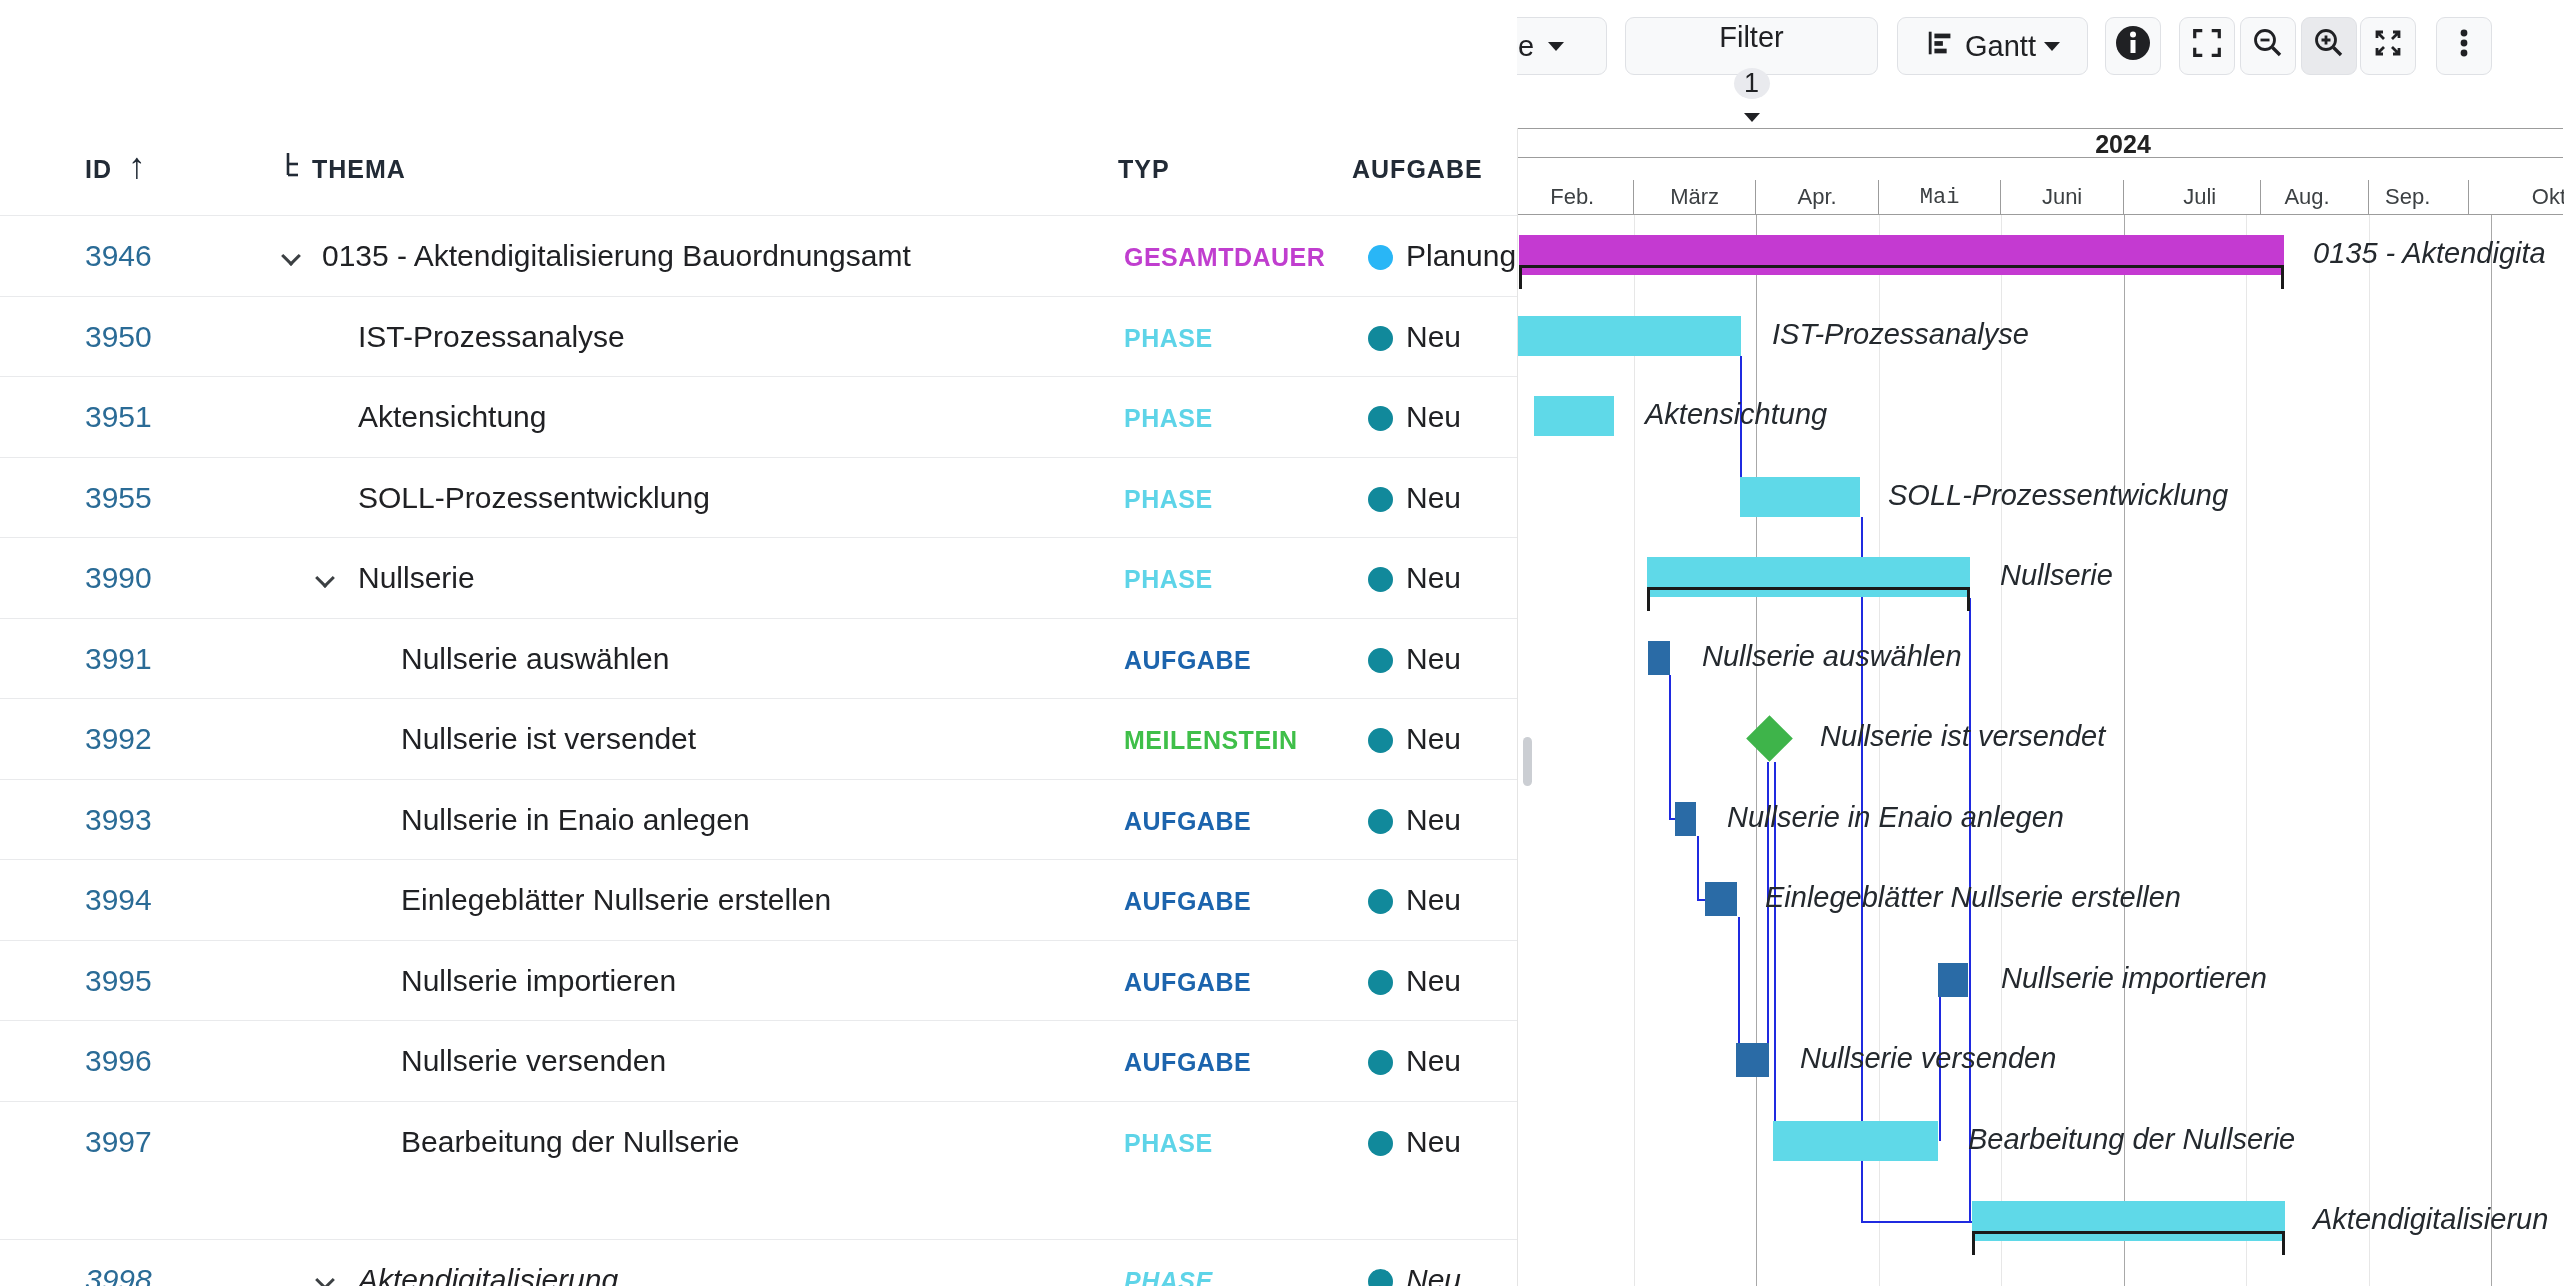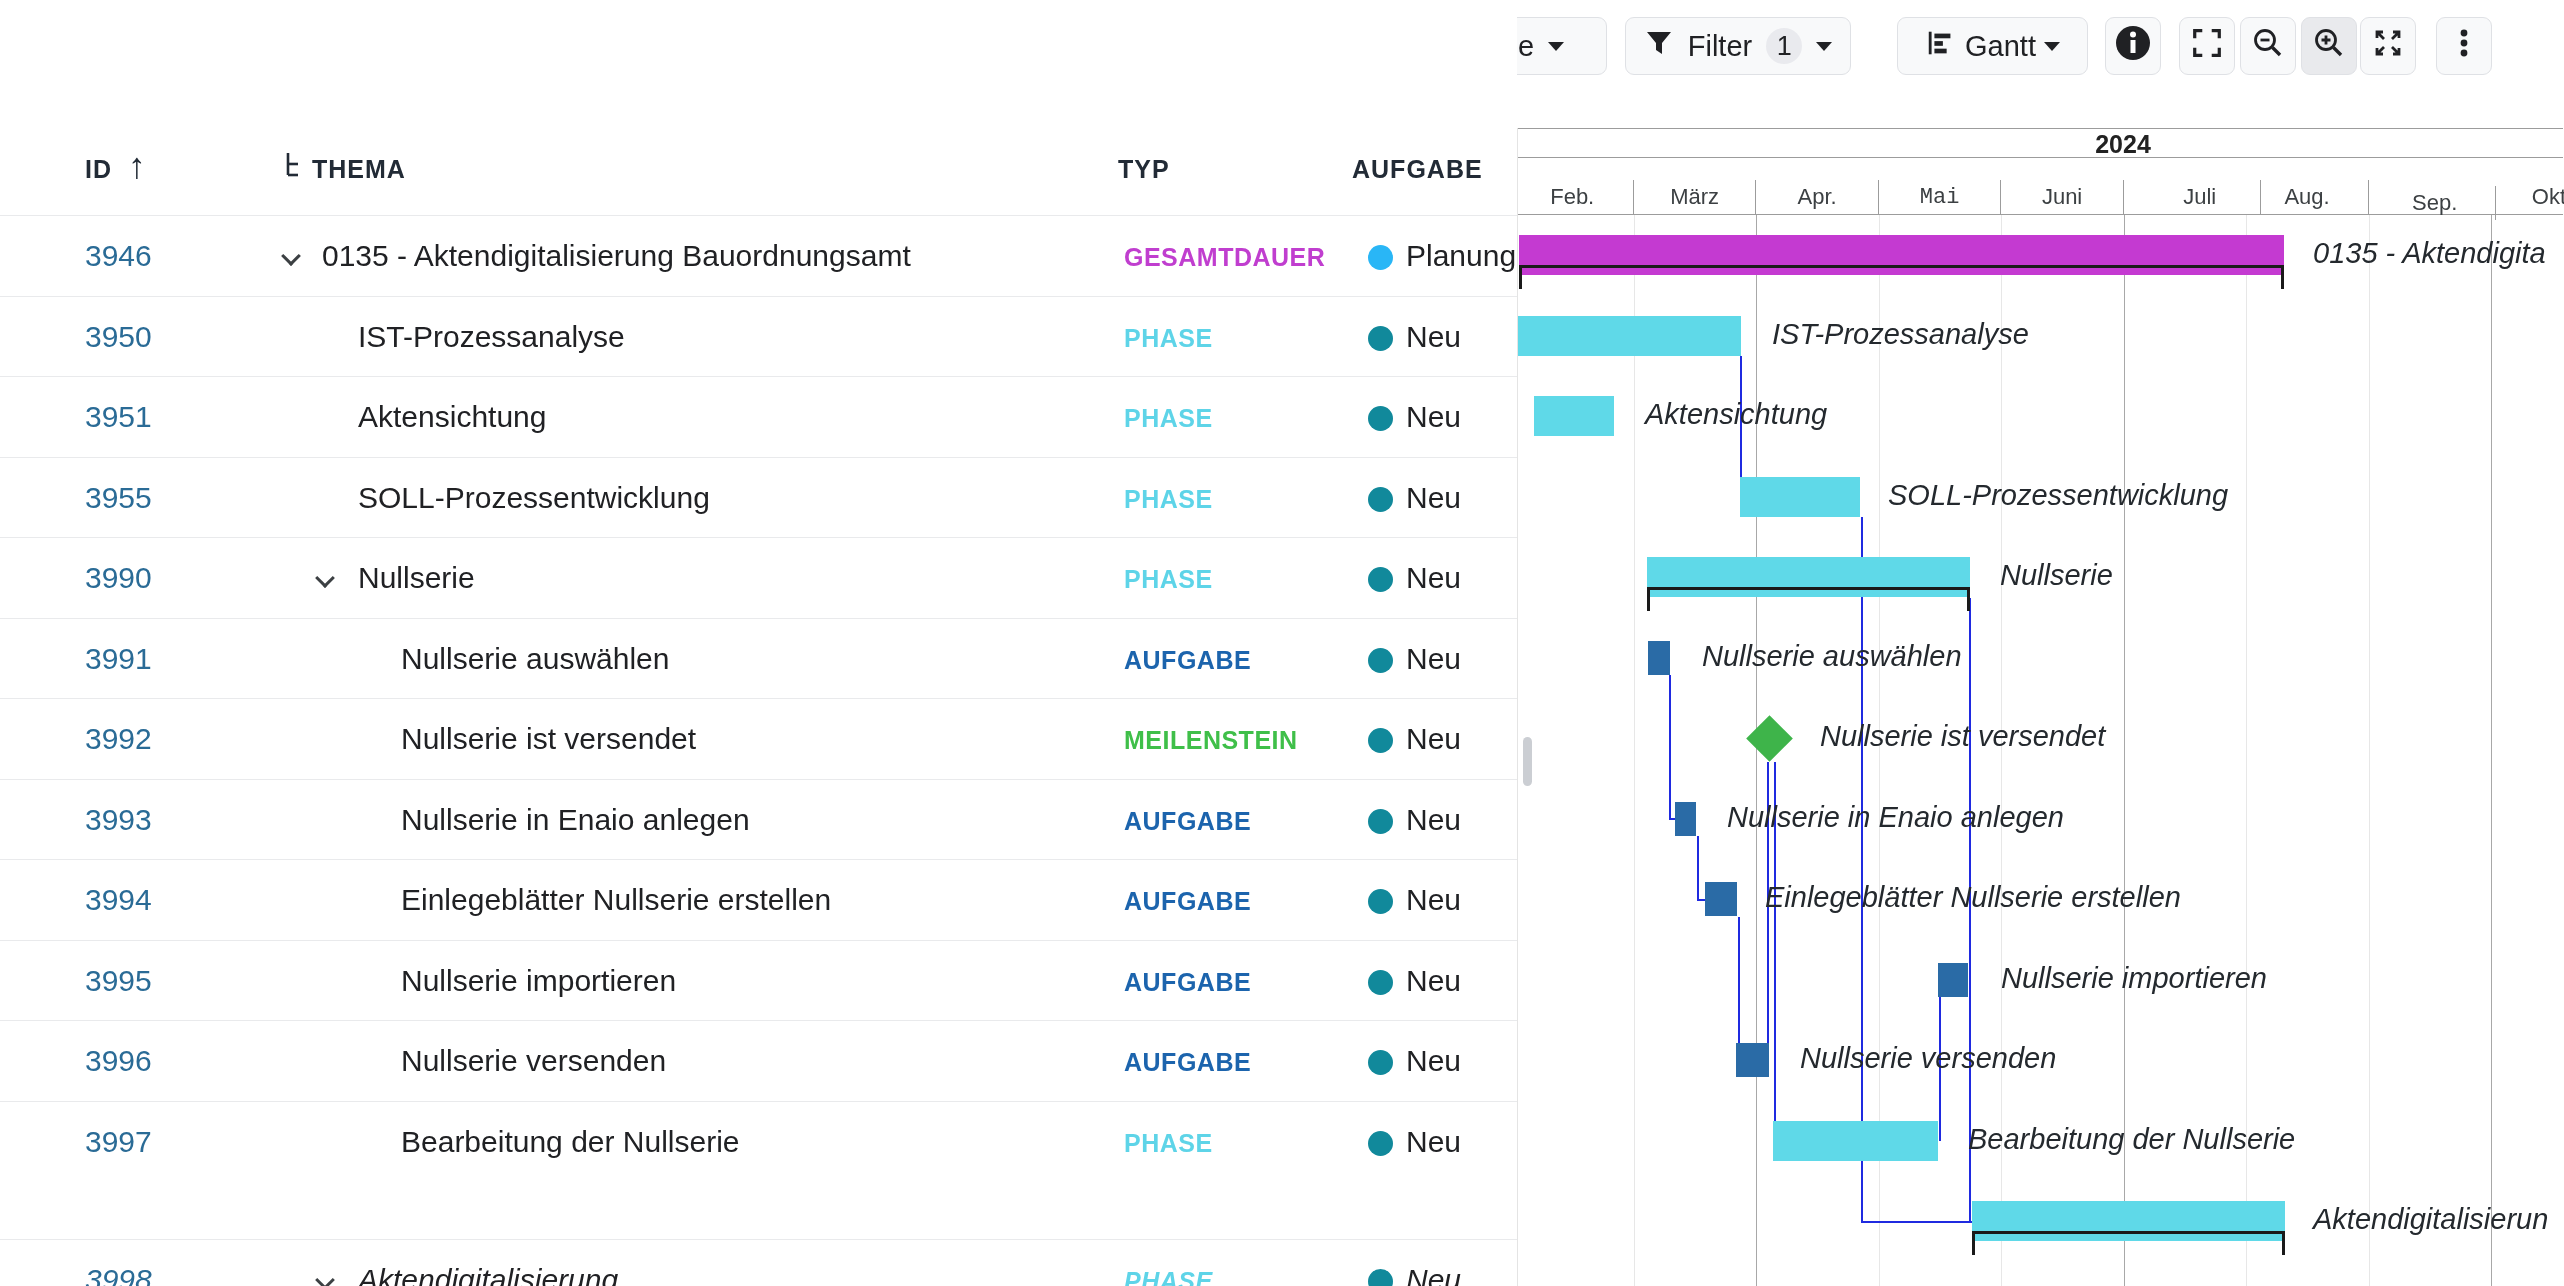--- a/index.html
+++ b/index.html
@@ -94,21 +94,21 @@
           <circle cx="6" cy="20" r="1.8" fill="#202124"></circle>
             <circle cx="6" cy="27" r="1.8" fill="#202124"></circle>
           <circle cx="20" cy="16" r="9" fill="none" stroke="#202124" stroke-width="2.6"></circle>
           <path d="M20 10.5 V16 L24 18.5" fill="none" stroke="#202124" stroke-width="2.4"></path>
         </svg>
       </span>
       <span>Grundlinie</span>
       <span class="caret"></span>
     </div>
 
-    <div class="btn" style="left:1625px;width:226px;">
+    <div class="btn" style="left:1625px;width:253px;flex-direction:column;">
       <span>
         <svg width="30" height="30" viewBox="0 0 30 30">
           <path d="M3 4 H27 L18 15 V26 L12 22 V15 Z" fill="#202124"></path>
         </svg>
       </span>
       <span>Filter</span>
       <span class="badge">1</span>
       <span class="caret"></span>
     </div>
 
@@ -299,21 +299,21 @@
       <div class="g-yearrow"></div>
       <span class="g-year">2024</span>
       <div class="g-mrow" id="g-mrow">
           <div class="g-cell" style="left: -5.53px; width: 122.47px;">Feb.</div>
           <div class="g-cell" style="left: 116.94px; width: 122.47px;">März</div>
           <div class="g-cell" style="left: 239.41px; width: 122.47px;">Apr.</div>
           <div class="g-cell" style="left: 361.88px; width: 122.47px; font-family: Liberation Mono, monospace;">Mai</div>
           <div class="g-cell" style="left: 484.35px; width: 122.47px;">Juni</div>
           <div class="g-cell" style="left: 622px; width: 122.47px;">Juli</div>
           <div class="g-cell" style="left: 729.29px; width: 122.47px;">Aug.</div>
-          <div class="g-cell" style="left: 857px; width: 122.47px; margin-top: 6px;">Sep.</div>
+          <div class="g-cell" style="left: 830px; width: 122.47px;">Sep.</div>
           <div class="g-cell" style="left: 974.23px; width: 122.47px;">Okt.</div>
         </div>
       <div id="g-grid">
           <div class="gl" style="left: 1633.94px;"></div>
           <div class="gl quarter" style="left: 1756.41px;"></div>
           <div class="gl" style="left: 1878.88px;"></div>
           <div class="gl" style="left: 2001.35px;"></div>
           <div class="gl quarter" style="left: 2123.82px;"></div>
           <div class="gl" style="left: 2246.29px;"></div>
           <div class="gl" style="left: 2368.76px;"></div>

